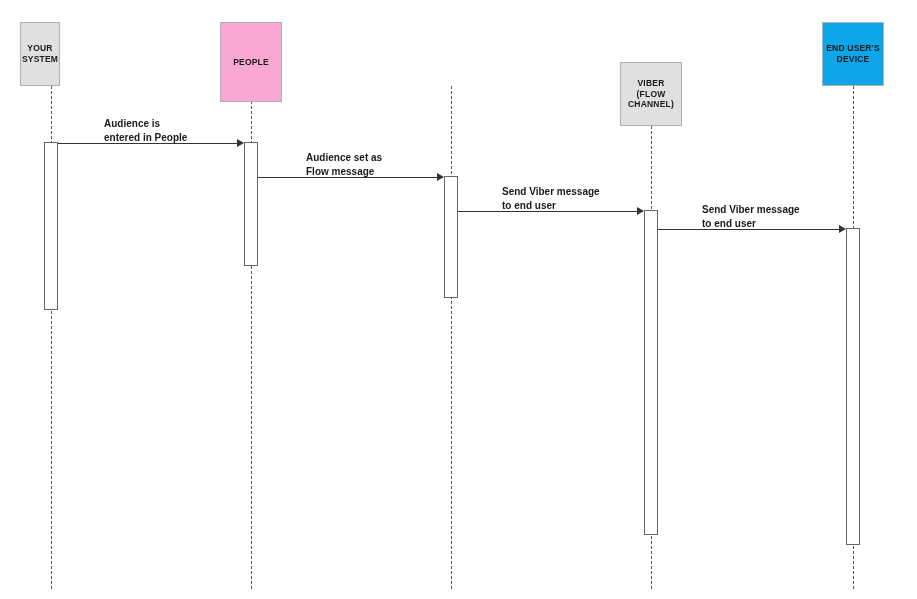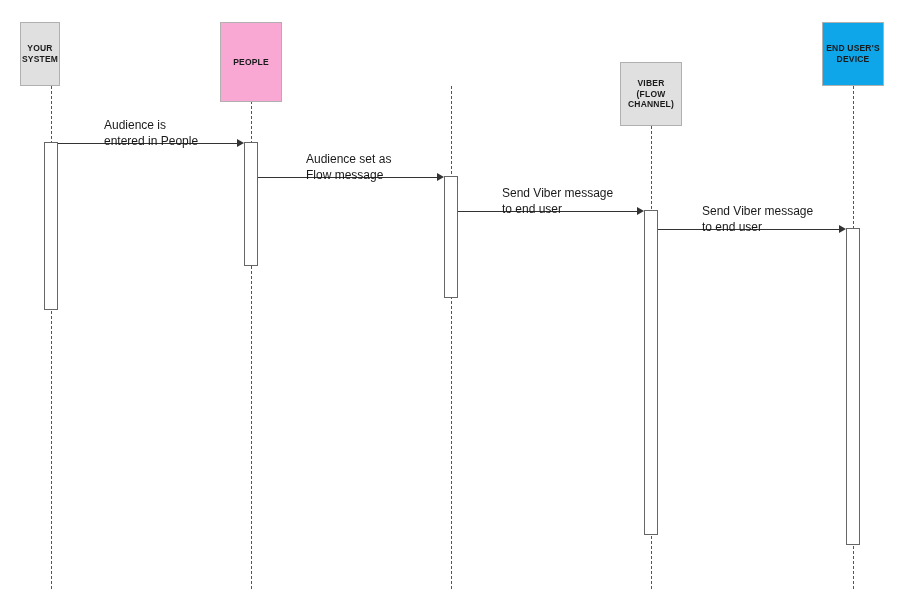--- a/index.html
+++ b/index.html
@@ -52,22 +52,22 @@
   .msg-arrow {
     position: absolute;
     width: 0;
     height: 0;
     border-top: 4px solid transparent;
     border-bottom: 4px solid transparent;
     border-left: 7px solid #333333;
   }
   .msg-label {
     position: absolute;
-    font-size: 12px;
-    font-weight: normal;
+    font-size: 10px;
+    font-weight: bold;
     color: #1a1a1a;
     line-height: 1.35;
     white-space: pre-line;
   }
 </style>
 </head>
 <body>
 
 <div id="canvas" style="width: 917px; height: 599px; background: rgb(255, 255, 255);">
     <div class="lifeline-line" style="left: 51px; top: 86px; height: 503px;"></div>

